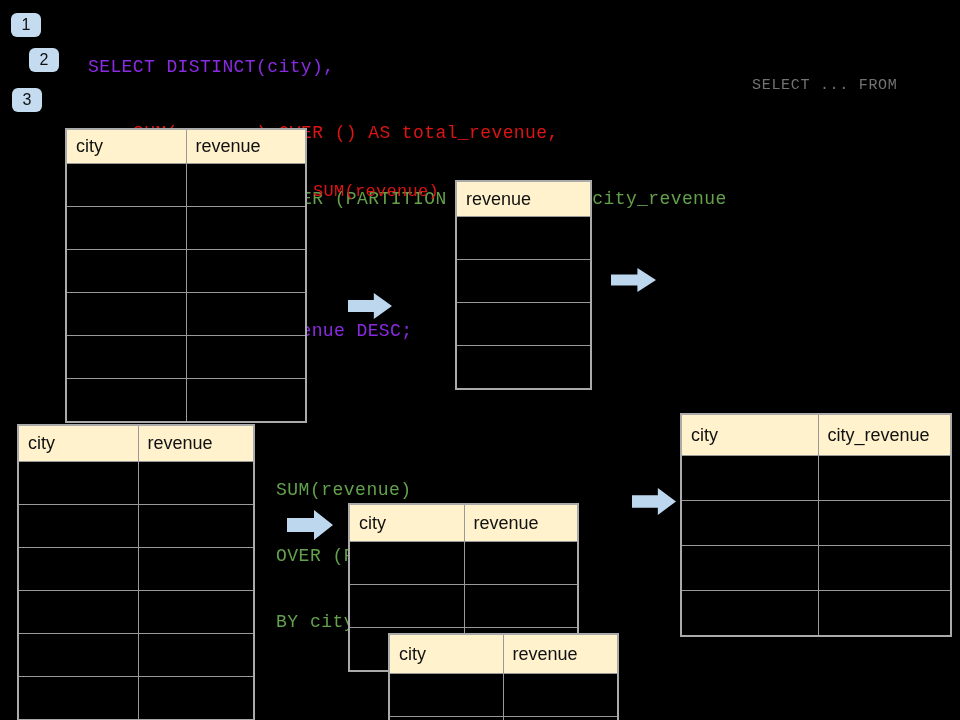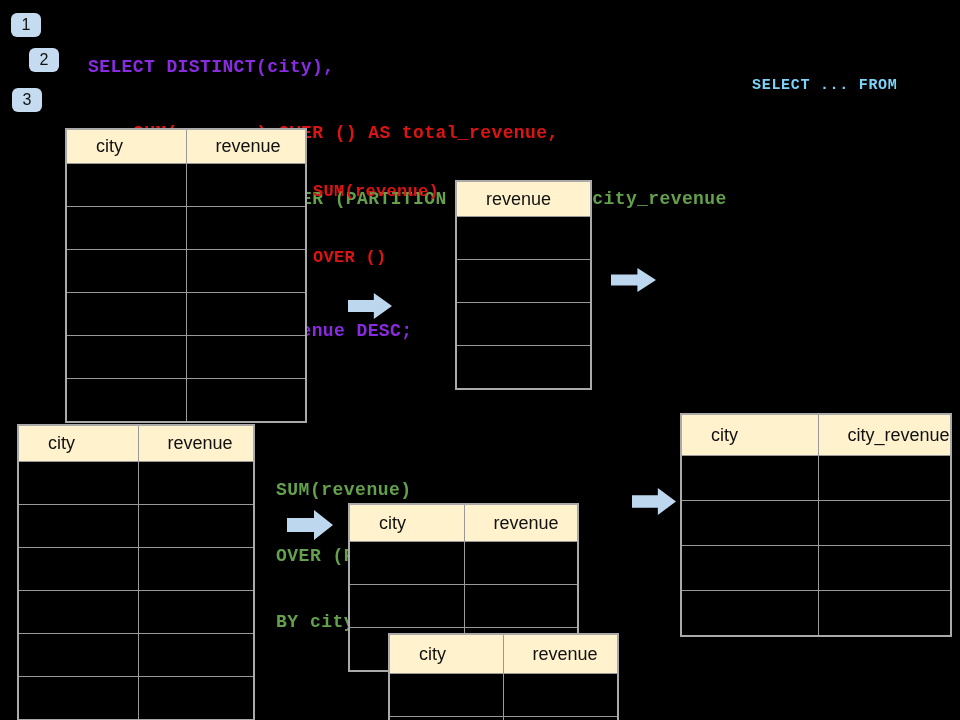--- a/index.html
+++ b/index.html
@@ -1,48 +1,48 @@
 <!DOCTYPE html>
 <html><head>
 <meta charset="utf-8">
 <style>
   html,body{margin:0;padding:0;background:#000;}
   #canvas{position:relative;width:960px;height:720px;background:#000;overflow:hidden;
           font-family:"Liberation Sans",sans-serif;}
 
   
-  .mono{font-family:"Liberation Mono","DejaVu Sans Mono",monospace;font-weight:700;
+  .mono{font-family:"Liberation Mono","DejaVu Sans Mono",monospace;font-weight:400;
         white-space:pre;}
   #sql-code{position:absolute;left:88px;top:12px;font-size:18px;line-height:22px;
             letter-spacing:.4px;}
   .ind-2{margin-left:22px;}
   .ind-4{margin-left:45px;}
   .c-purple{color:#8A2BE2;}
   .c-red{color:#DC1414;}
   .c-green{color:#63A14C;}
 
   #side-note{position:absolute;left:752px;top:36px;font-size:15px;line-height:20px;
-             letter-spacing:.7px;color:#7dd3fc;}
+             letter-spacing:.7px;color:#737373;}
   #label-total{position:absolute;left:313px;top:137px;font-size:17px;line-height:22px;
                letter-spacing:.3px;color:#DC1414;}
   #label-partition{position:absolute;left:276px;top:435px;font-size:18px;line-height:22px;
                    letter-spacing:.5px;color:#63A14C;}
 
   
   .badge{position:absolute;width:30px;height:24px;background:#C5DCF0;border-radius:6px;
          color:#111;font-size:16px;line-height:24px;text-align:center;}
   #badge-1{left:11px;top:13px;}
   #badge-2{left:29px;top:48px;}
   #badge-3{left:12px;top:88px;}
 
   
   table.tbl{position:absolute;border-collapse:collapse;table-layout:fixed;background:#000;
             border:2px solid #aaa;}
   table.tbl th{background:#FFF2CC;color:#111;font-weight:400;font-size:18px;
-               text-align:left;padding:0 0 0 29px;margin-left:12px;}
+               text-align:left;padding:0 0 0 9px;margin-left:12px;}
   table.tbl th,table.tbl td{border:1px solid #999;overflow:hidden;}
   table.tbl td{background:#000;}
 
   #tbl-a{left:65px;top:128px;width:240px;}
   #tbl-a th{height:33px;} #tbl-a td{height:40px;}
   #tbl-a col{width:120px;}
 
   #tbl-b{left:455px;top:180px;width:135px;}
   #tbl-b th{height:34px;} #tbl-b td{height:40px;}
   #tbl-b col{width:135px;}
@@ -87,21 +87,20 @@
     <div class="c-purple ind-2">FROM rides</div>
     <div class="c-purple ind-2">ORDER by city_revenue DESC;</div>
   </div>
 
   <div id="side-note" class="mono">
     <div>SELECT ... FROM</div>
   </div>
 
   <div id="label-total" class="mono">
     <div>SUM(revenue)</div>
-    <div>OVER ()</div>
   </div>
 
   <div id="label-partition" class="mono">
     <div>SUM(revenue)</div>
     <div>OVER (PARTITION</div>
     <div>BY city)</div>
   </div>
 
   <table class="tbl" id="tbl-a">
     <colgroup>

